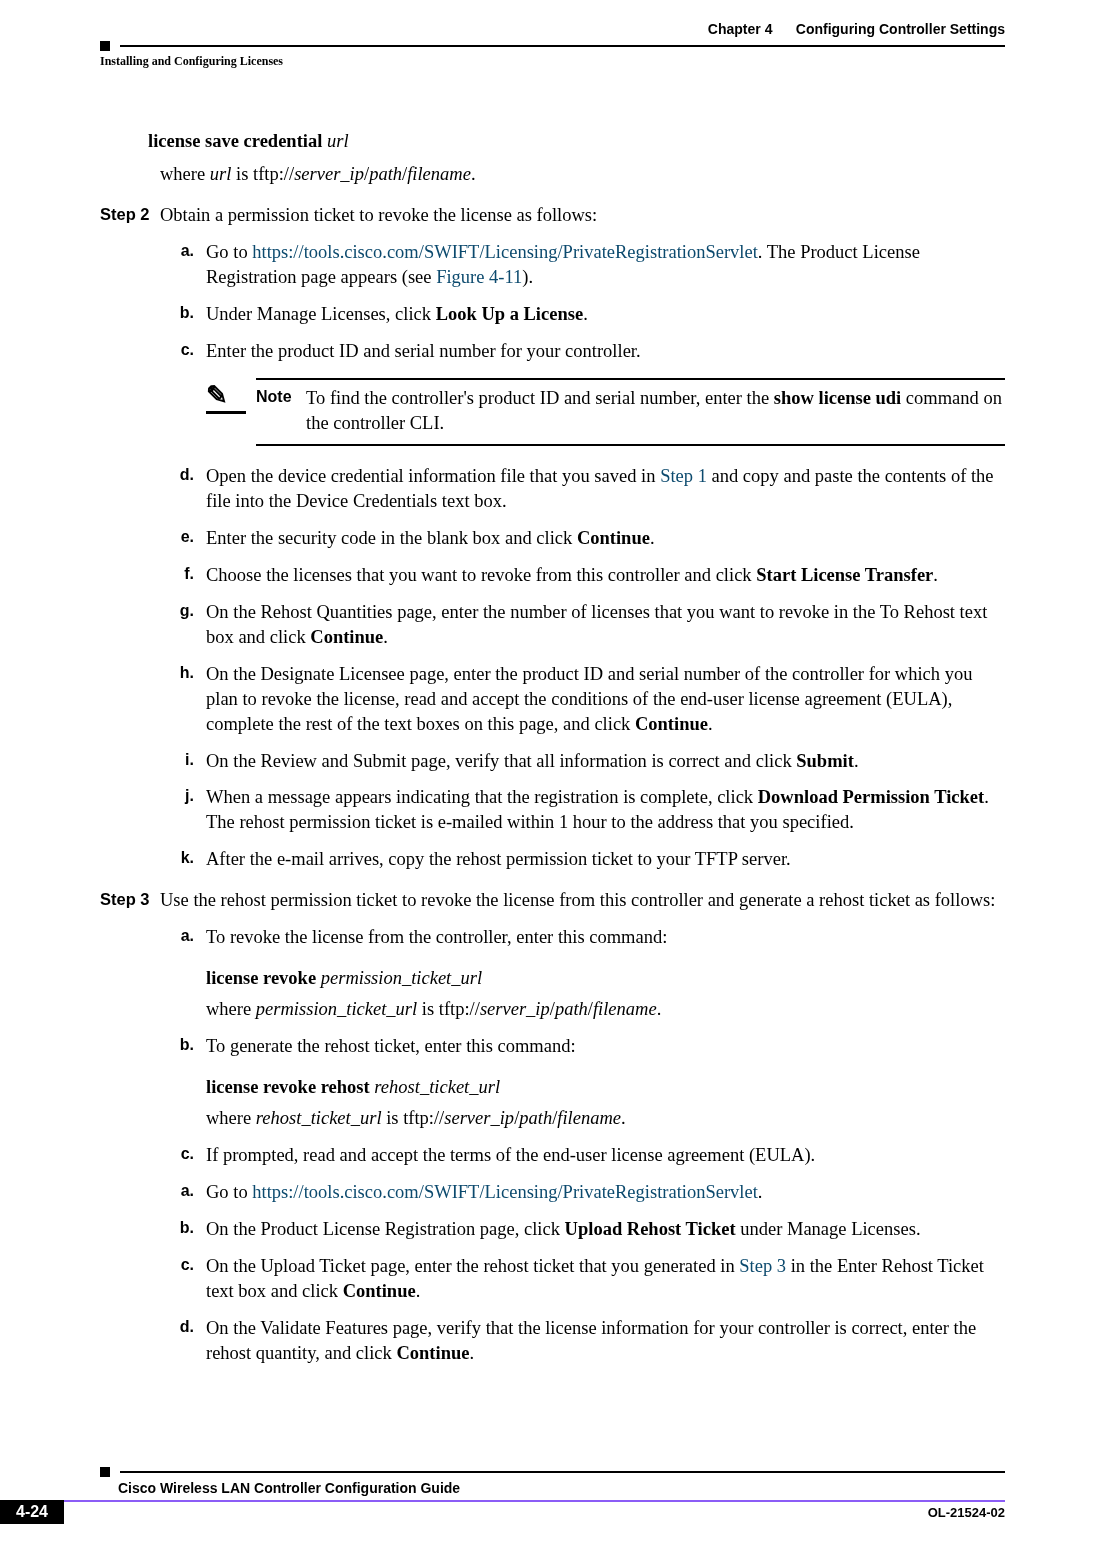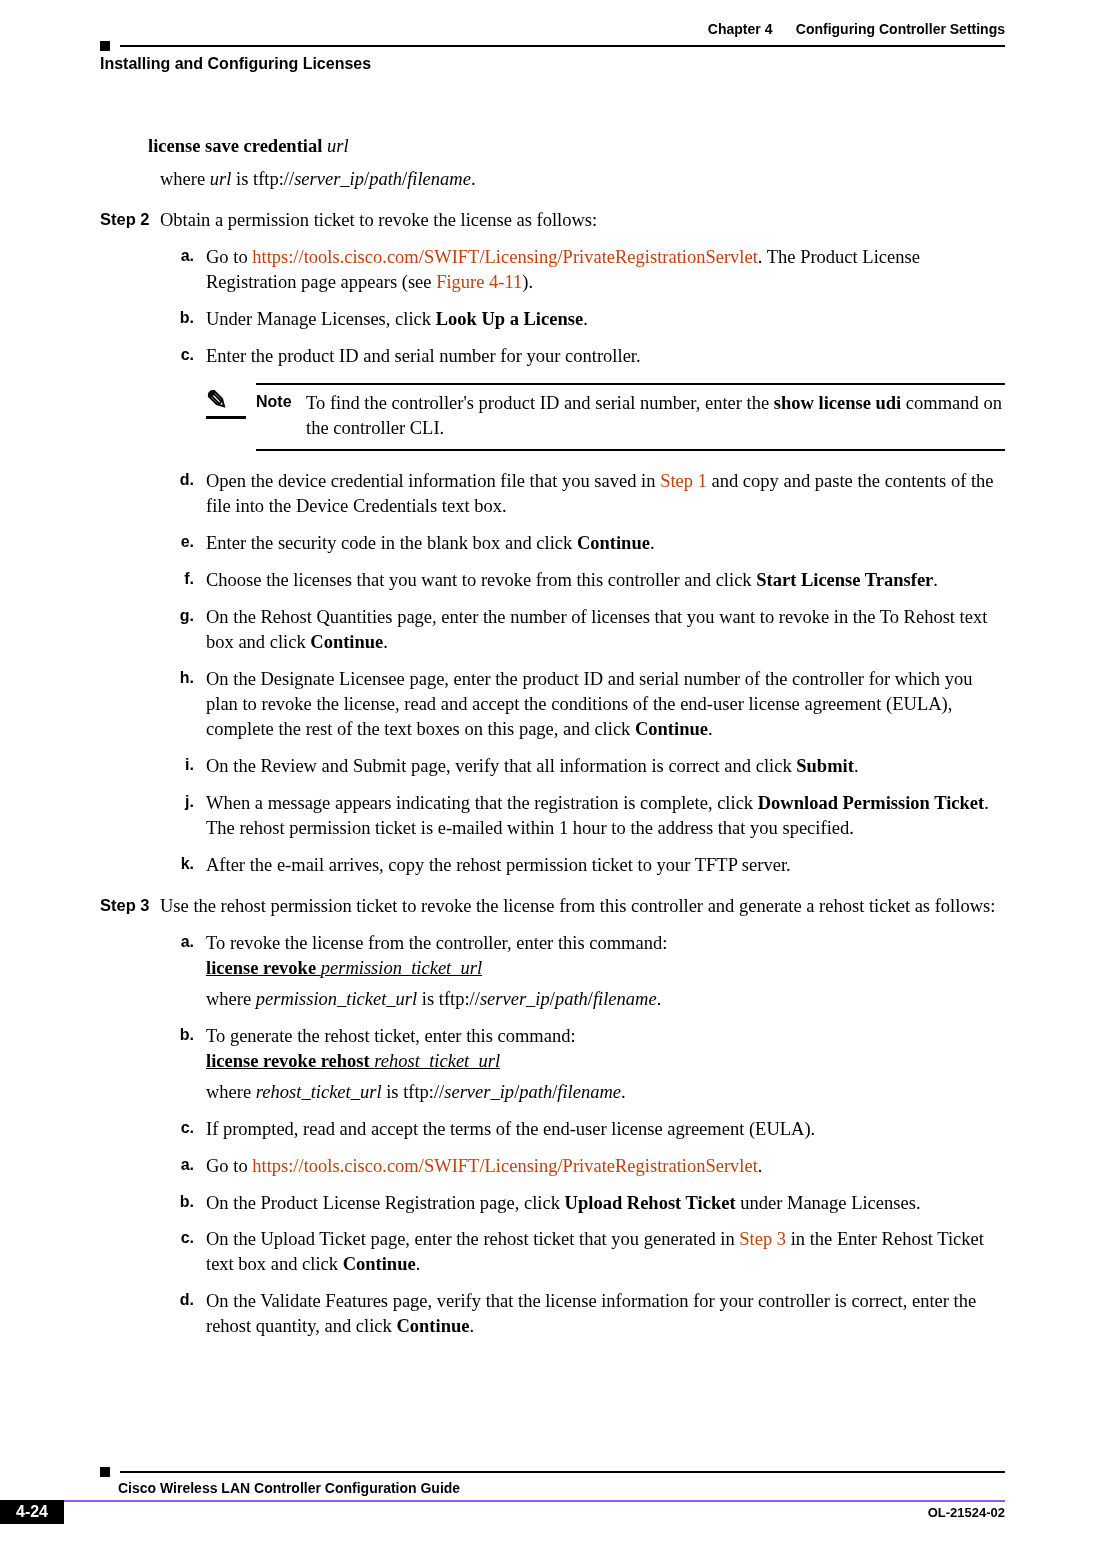--- a/index.html
+++ b/index.html
@@ -23,23 +23,23 @@
   
   .hdr-chapter {
     font-family: Arial, Helvetica, sans-serif;
     font-weight: bold;
     font-size: 14px;
     text-align: right;
     padding-bottom: 2px;
   }
   .hdr-sep { gap: 18px; }
   .hdr-section {
-    font-family: Liberation Sans, sans-serif;
+    font-family: Liberation Serif, serif;
     font-weight: bold;
-    font-size: 16px;
+    font-size: 12px;
     text-align: left;
     margin-top: 2px;
   }
   .hdr-line {
     display: flex;
     align-items: center;
   }
   .hdr-line .sq {
     width: 10px; height: 10px; background:#000; flex:0 0 auto;
   }
@@ -72,42 +72,42 @@
     width: 34px;
     flex: 0 0 34px;
     text-align: right;
     padding-right: 12px;
     box-sizing: content-box;
   }
   .sub-text { flex: 1 1 auto; }
 
   .bold  { font-weight: bold; }
   .ital  { font-style: italic; }
-  .link  { color: #c2410c; }
+  .link  { color: #0c4a6e; }
 
   
   .note-wrap { display:flex; margin-top:14px; margin-left:46px; }
   .note-icon-col { width:50px; flex:0 0 50px; }
   .note-icon { font-size:26px; font-weight:bold; display:block; }
   .note-icon-underline {
     display:block; height:3px; background:#000; width:40px; margin-top:-2px;
   }
   .note-body { flex:1 1 auto; }
   .note-rule { height:2px; background:#000; margin-bottom:6px; }
   .note-rule-bot { height:2px; background:#000; margin-top:8px; }
   .note-row { display:flex; }
   .note-label {
     font-family: Arial, Helvetica, sans-serif;
     font-weight:bold; font-size:16px;
     width:50px; flex:0 0 50px;
   }
   .note-text { flex:1 1 auto; }
 
   
-  .cmd-under-sub      { margin-left:46px; margin-top:0;text-decoration:underline; }
+  .cmd-under-sub      { margin-left:46px; margin-top:16px; }
   .where-under-sub    { margin-left:46px; margin-top:6px; }
 
   
   .footer {
     position: absolute;
     left: 0; right: 0; bottom: 24px;
     padding: 0 90px 0 0;
   }
   .ftr-line1 { display:flex; align-items:center; }
   .ftr-line1 .sq { width:10px; height:10px; background:#000; margin-left:100px; }

